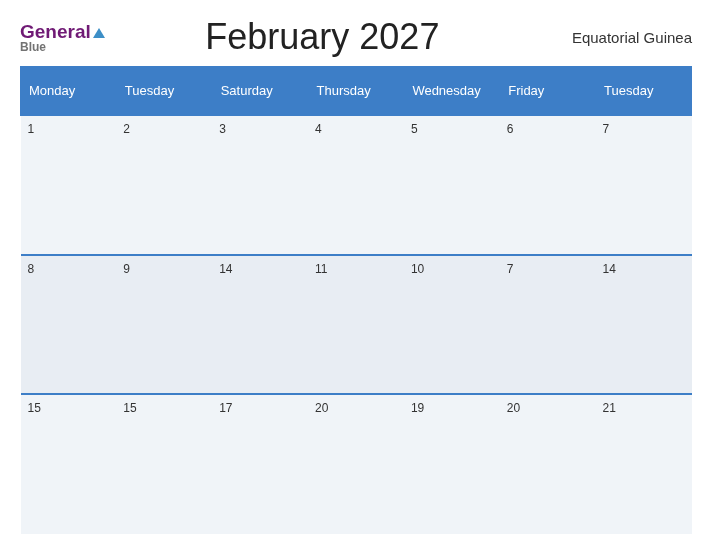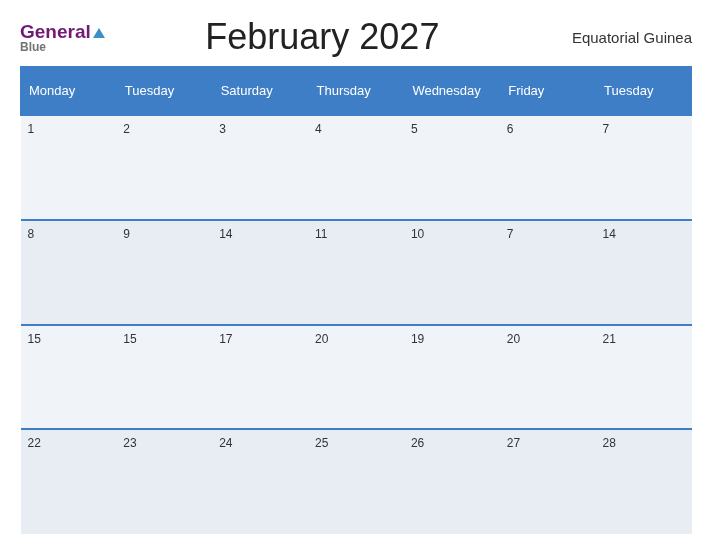--- a/index.html
+++ b/index.html
@@ -154,23 +154,14 @@
       </tr>
       <tr>
         <td><span class="day-num">15</span></td>
         <td><span class="day-num">15</span></td>
         <td><span class="day-num">17</span></td>
         <td><span class="day-num">20</span></td>
         <td><span class="day-num">19</span></td>
         <td><span class="day-num">20</span></td>
         <td><span class="day-num">21</span></td>
       </tr>
-      <tr>
-        <td><span class="day-num">22</span></td>
-        <td><span class="day-num">23</span></td>
-        <td><span class="day-num">24</span></td>
-        <td><span class="day-num">25</span></td>
-        <td><span class="day-num">26</span></td>
-        <td><span class="day-num">27</span></td>
-        <td><span class="day-num">28</span></td>
-      </tr>
     </tbody>
 </table>
 
 </body></html>

